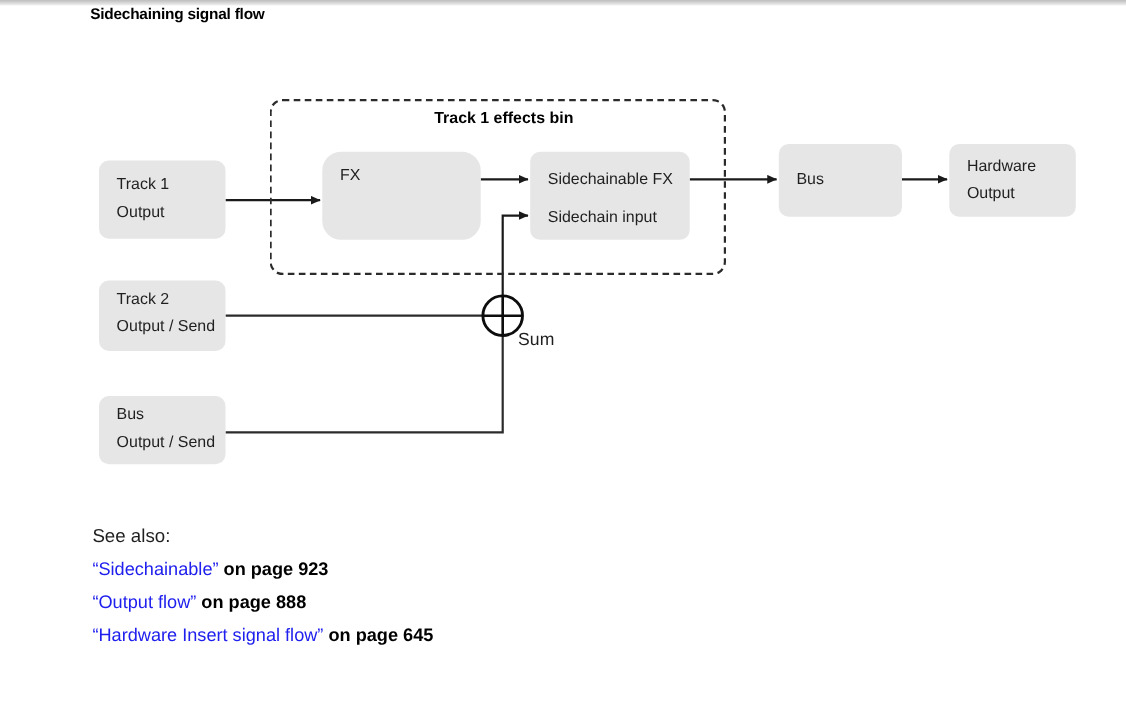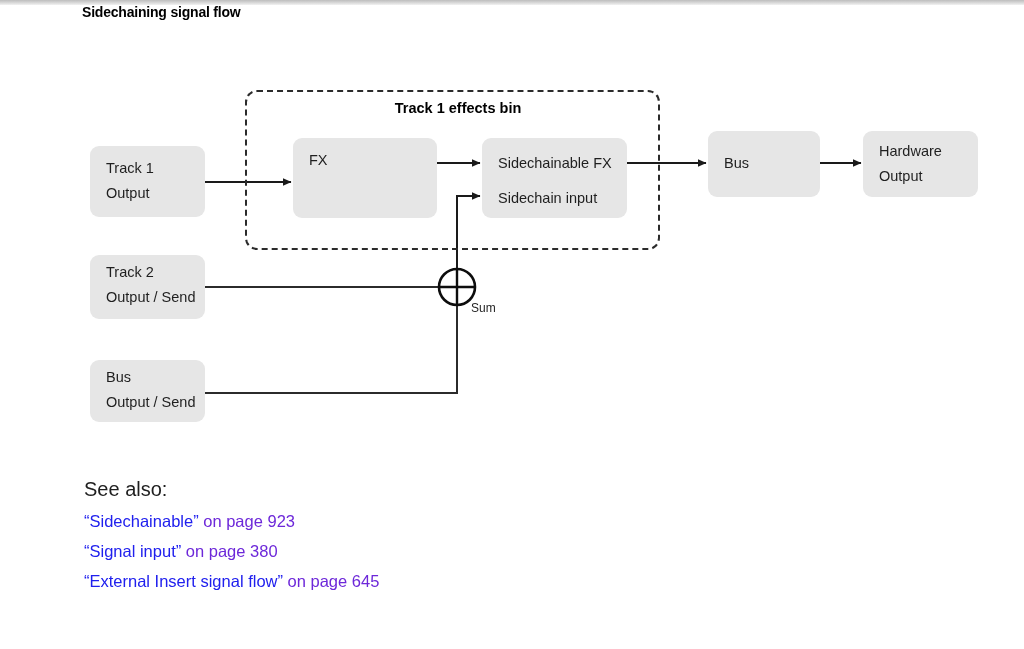--- a/index.html
+++ b/index.html
@@ -79,48 +79,49 @@
   #bin-label {
     position: absolute;
     font-size: 14.5px;
     font-weight: bold;
     color: #000000;
     white-space: nowrap;
     text-align: center;
   }
   #sum-label {
     position: absolute;
-    font-size: 12px;
+    font-size: 16px;
     color: #1f1f1f;
     white-space: nowrap;
   }
   
   #see-also {
     position: absolute;
     left: 84px;
     top: 478px;
     width: 700px;
   }
   #see-also-heading {
-    font-size: 20px;
+    font-size: 17px;
     color: #1f1f1f;
     margin-bottom: 11px;
   }
   .xref {
     font-size: 16.5px;
     color: #1f1f1f;
     margin-bottom: 11px;
     white-space: nowrap;
   }
   .xref .xref-link {
     color: #2020ee;
     cursor: pointer;
   }
   .xref .xref-tail {
-    color: #6d28d9;
+    color: #000000;
+    font-weight: bold;
   }
 </style>
 </head>
 <body>
 
 <div id="page">
 
   <div id="top-strip"></div>
 
   <div id="page-title">Sidechaining signal flow</div>
@@ -156,21 +157,21 @@
     </svg>
 
     <div class="bin" style="left:245px; top:90px; width:415px; height:160px;"></div>
     <div id="bin-label" style="left:358px; top:100px; width:200px;">Track 1 effects bin</div>
 
     <div class="node" style="left:90px; top:146px; width:115px; height:71px;">
       <span class="line" style="top:14px;text-align:center;">Track 1</span>
       <span class="line" style="top:39px;">Output</span>
     </div>
 
-    <div class="node" style="left:293px; top:138px; width:144px; height:80px;">
+    <div class="node" style="left:293px; top:138px; width:144px; height:80px;border-radius:17px;">
       <span class="line" style="top:14px;">FX</span>
     </div>
 
     <div class="node" style="left:482px; top:138px; width:145px; height:80px;">
       <span class="line" style="top:17px;">Sidechainable FX</span>
       <span class="line" style="top:52px;">Sidechain input</span>
     </div>
 
     <div class="node" style="left:708px; top:131px; width:112px; height:66px;">
       <span class="line" style="top:24px;">Bus</span>
@@ -196,21 +197,21 @@
   </div>
 
   <div id="see-also">
     <div id="see-also-heading">See also:</div>
 
     <div class="xref">
       <span class="xref-link">“Sidechainable”</span><span class="xref-tail"> on page 923</span>
     </div>
 
     <div class="xref">
-      <span class="xref-link">“Signal input”</span><span class="xref-tail"> on page 380</span>
+      <span class="xref-link">“Output flow”</span><span class="xref-tail"> on page 888</span>
     </div>
 
     <div class="xref">
-      <span class="xref-link">“External Insert signal flow”</span><span class="xref-tail"> on page 645</span>
+      <span class="xref-link">“Hardware Insert signal flow”</span><span class="xref-tail"> on page 645</span>
     </div>
   </div>
 
 </div>
 
 </body></html>

